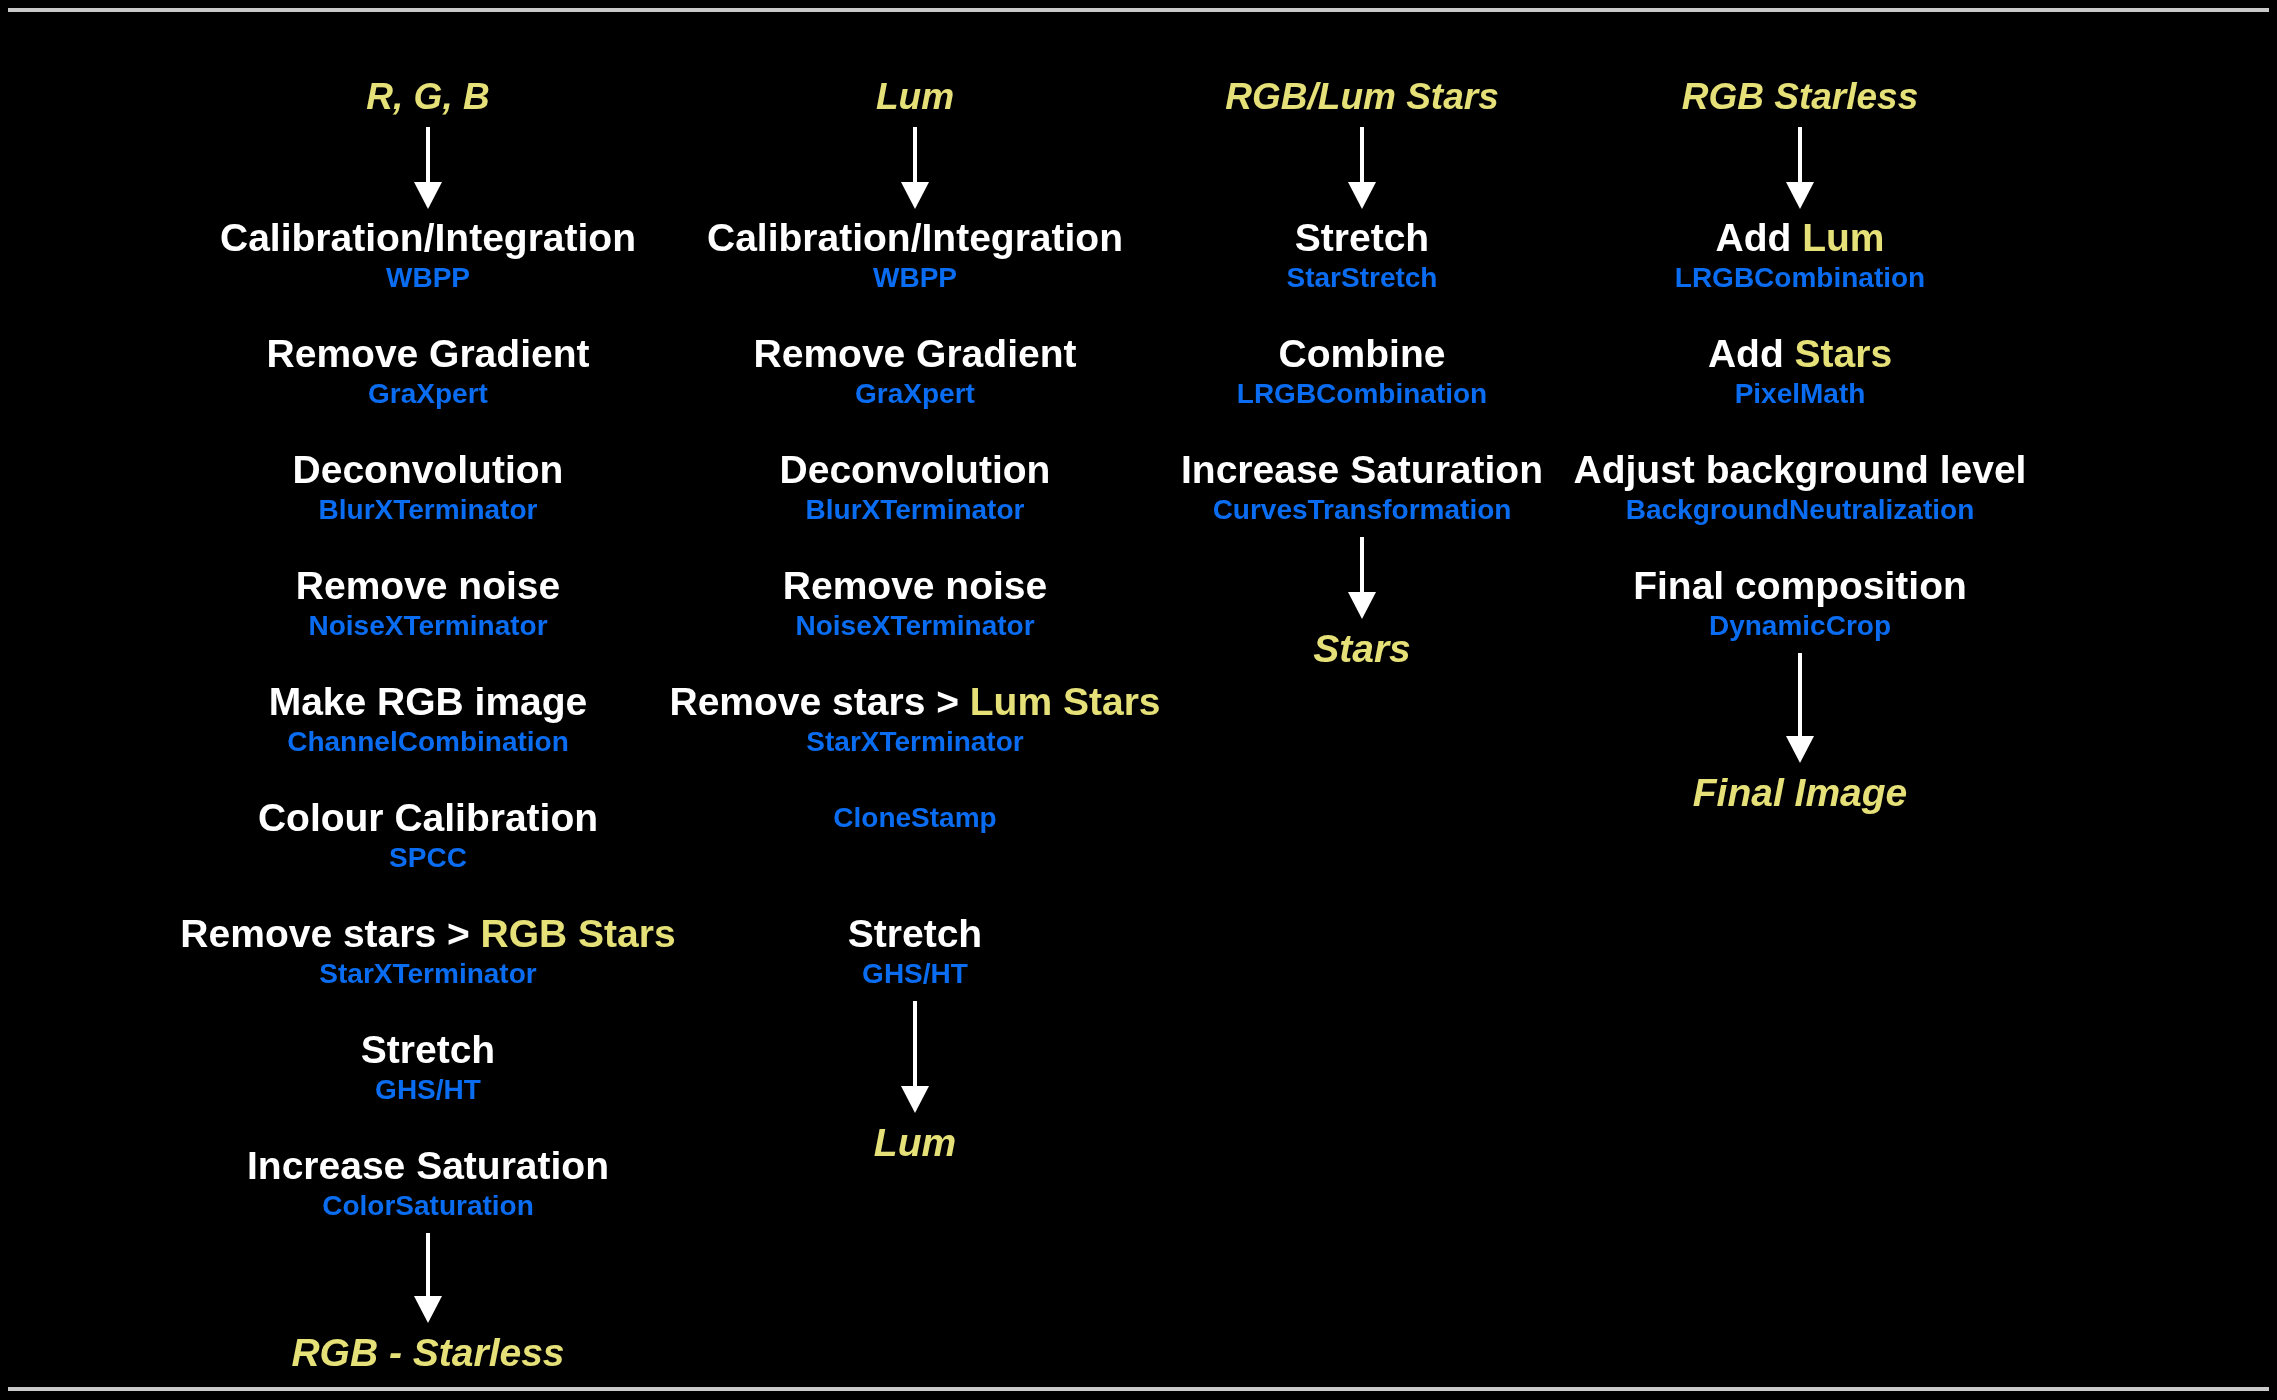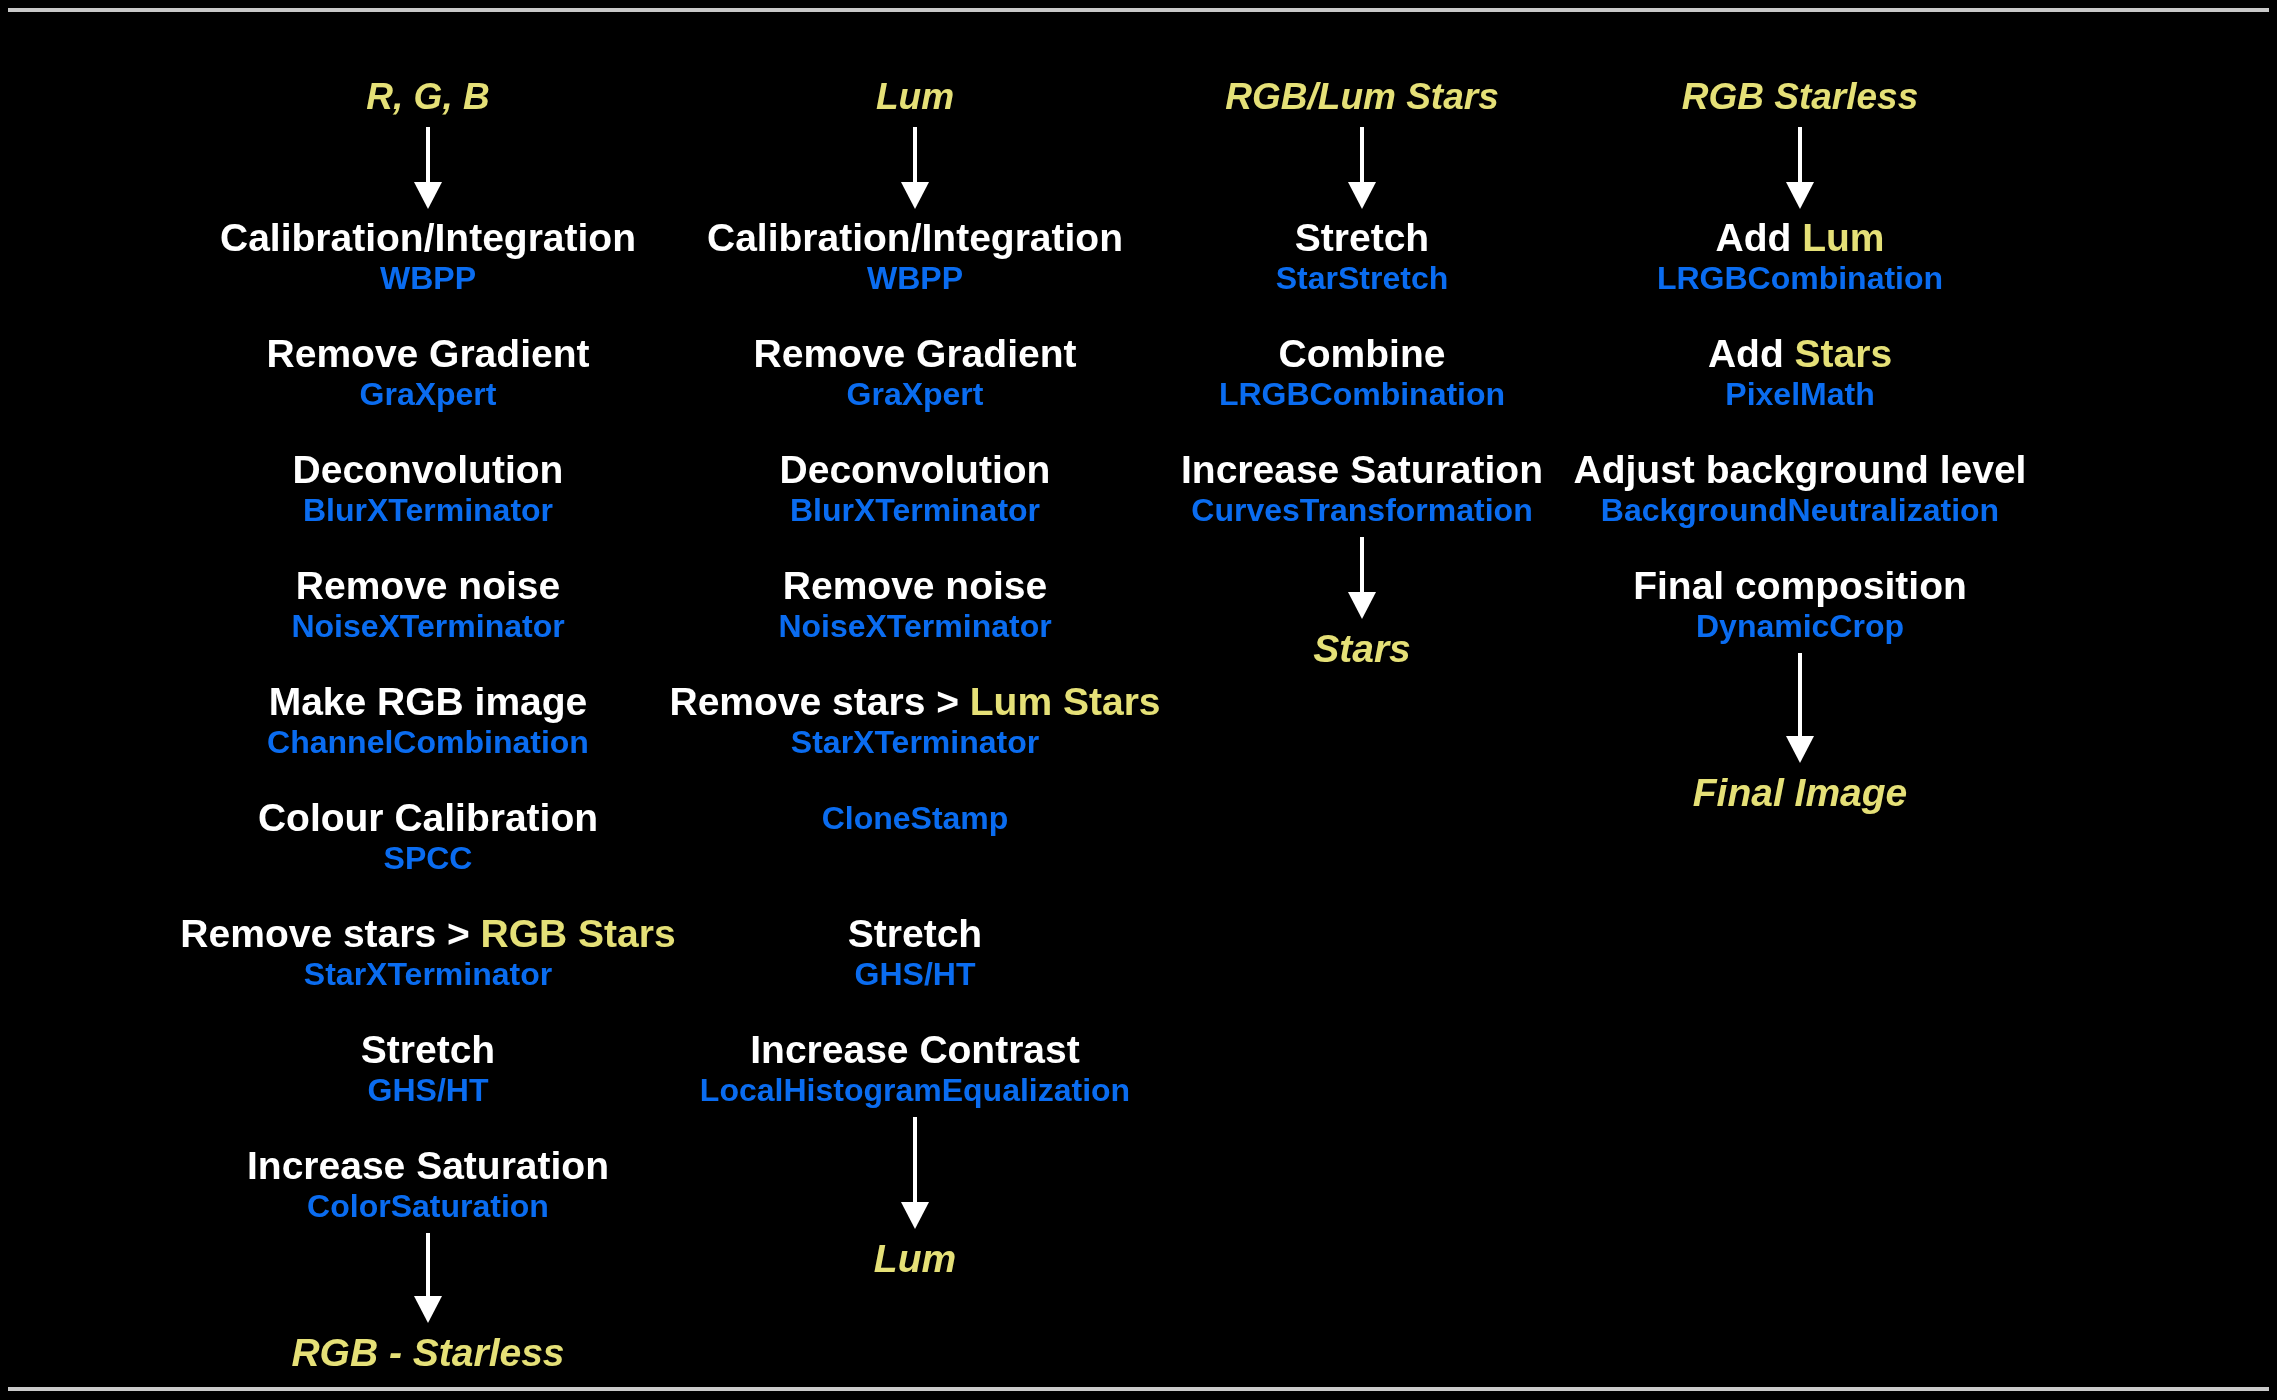--- a/index.html
+++ b/index.html
@@ -80,21 +80,21 @@
     text-align: center;
   }
   .step .title {
     font-size: 39px;
     line-height: 40px;
     font-weight: 700;
     color: var(--title, #ffffff);
     white-space: nowrap;
   }
   .step .tool {
-    font-size: 32px;
+    font-size: 28px;
     line-height: 40px;
     font-weight: 600;
     color: var(--tool, #0a6cf0);
     white-space: nowrap;
   }
   .hl { color: var(--accent, #e5e077); }
 
   .t-arrow { margin-top: -20px; }
   .col-0 .t-arrow { height: 90px; }
   .col-1 .t-arrow { height: 112px; }
@@ -191,24 +191,20 @@
         <div class="title"><span>Remove stars &gt; </span><span class="hl">Lum Stars</span></div>
         <div class="tool">StarXTerminator</div>
       </div>
       <div class="step">
         <div class="tool">CloneStamp</div>
       </div>
       <div class="step">
         <div class="title"><span>Stretch</span></div>
         <div class="tool">GHS/HT</div>
       </div>
-      <div class="step">
-        <div class="title"><span>Increase Contrast</span></div>
-        <div class="tool">LocalHistogramEqualization</div>
-      </div>
       <div class="arrow t-arrow">
         <div class="stem"></div>
         <div class="head"></div>
       </div>
       <div class="terminal">Lum</div>
     </div>
     <div class="column col-2">
       <div class="header">RGB/Lum Stars</div>
       <div class="arrow top">
         <div class="stem"></div>

